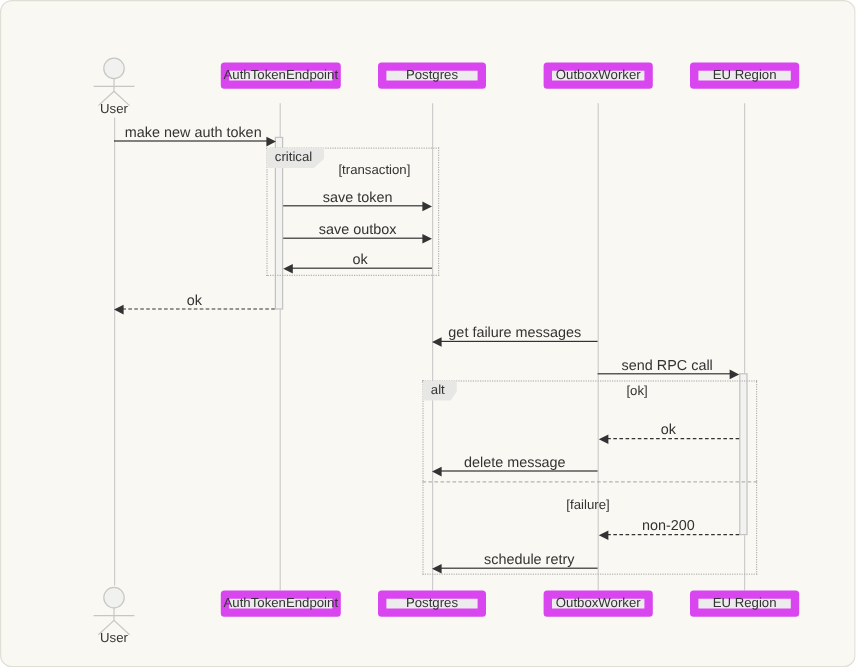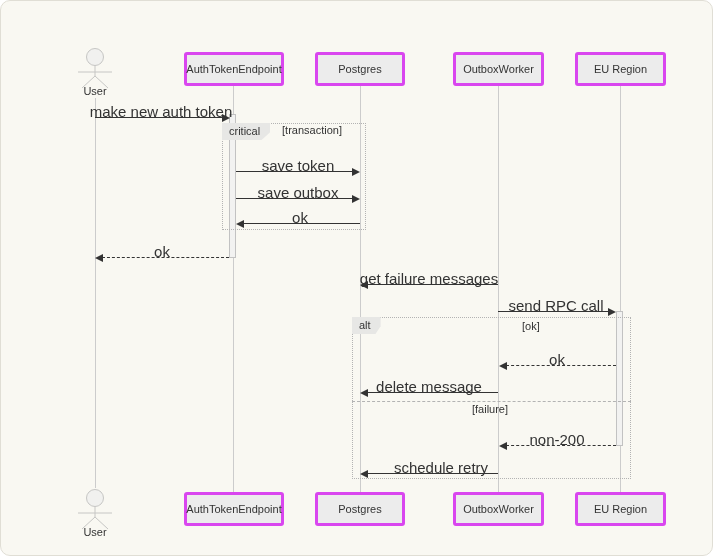--- a/index.html
+++ b/index.html
@@ -5,36 +5,36 @@
   html,body { margin:0; padding:0; background:#ffffff; }
   .canvas {
     position:relative; width:713px; height:556px;
     background:#f9f8f2;
     border:1px solid #e0ded5; border-radius:10px;
     box-sizing:border-box;
     font-family:"Liberation Sans", sans-serif;
     color:#333333; overflow:hidden;
   }
   .pbox {
-    position:absolute; height:34px;
-    background:#ececec; border:3px solid #d946ef; border-radius:3px;
+    position:absolute; height:22px;
+    background:#ececec; border:7px solid #d946ef; border-radius:3px;
     display:flex; align-items:center; justify-content:center;
     font-size:11px; color:#333; box-sizing:border-box;
   }
   .life { position:absolute; width:0; border-left:1px solid #cccccc; }
   .act  { position:absolute; width:7px; background:#f2f2f1; border:1px solid #c2c2c2; box-sizing:border-box; }
   .blk  { position:absolute; border:1px dotted #b3b3b3; box-sizing:border-box; }
   .blab {
     position:absolute; background:#e7e7e5; color:#333;
     font-size:11px; line-height:16px; height:17px; padding:0 10px 0 7px;
     clip-path:polygon(0 0,100% 0,100% 55%,82% 100%,0 100%);
   }
   .cond { position:absolute; font-size:11px; white-space:nowrap; color:#333; }
-  .cond.centered { transform:translateX(-50%); }
-  .ml { position:absolute; transform:translateX(-50%); font-size:15px; white-space:nowrap; color:#333; }
+  .cond.centered { transform:translateX(-50%);margin-top:12px; }
+  .ml { position:absolute; transform:translateX(-50%); font-size:12px; white-space:nowrap; color:#333; }
   .ln { position:absolute; height:0; border-top:1px solid #333333; }
   .ln.d { border-top-style:dashed; }
   .ln.div { border-top:1px dashed #b3b3b3; }
   .ah { position:absolute; width:0; height:0; border-top:4px solid transparent; border-bottom:4px solid transparent; }
   .ah.r { border-left:8px solid #333333; }
   .ah.l { border-right:8px solid #333333; }
   .alabel { position:absolute; transform:translateX(-50%); font-size:11px; color:#333; }
   svg.actor { position:absolute; }
 </style>
 </head>

